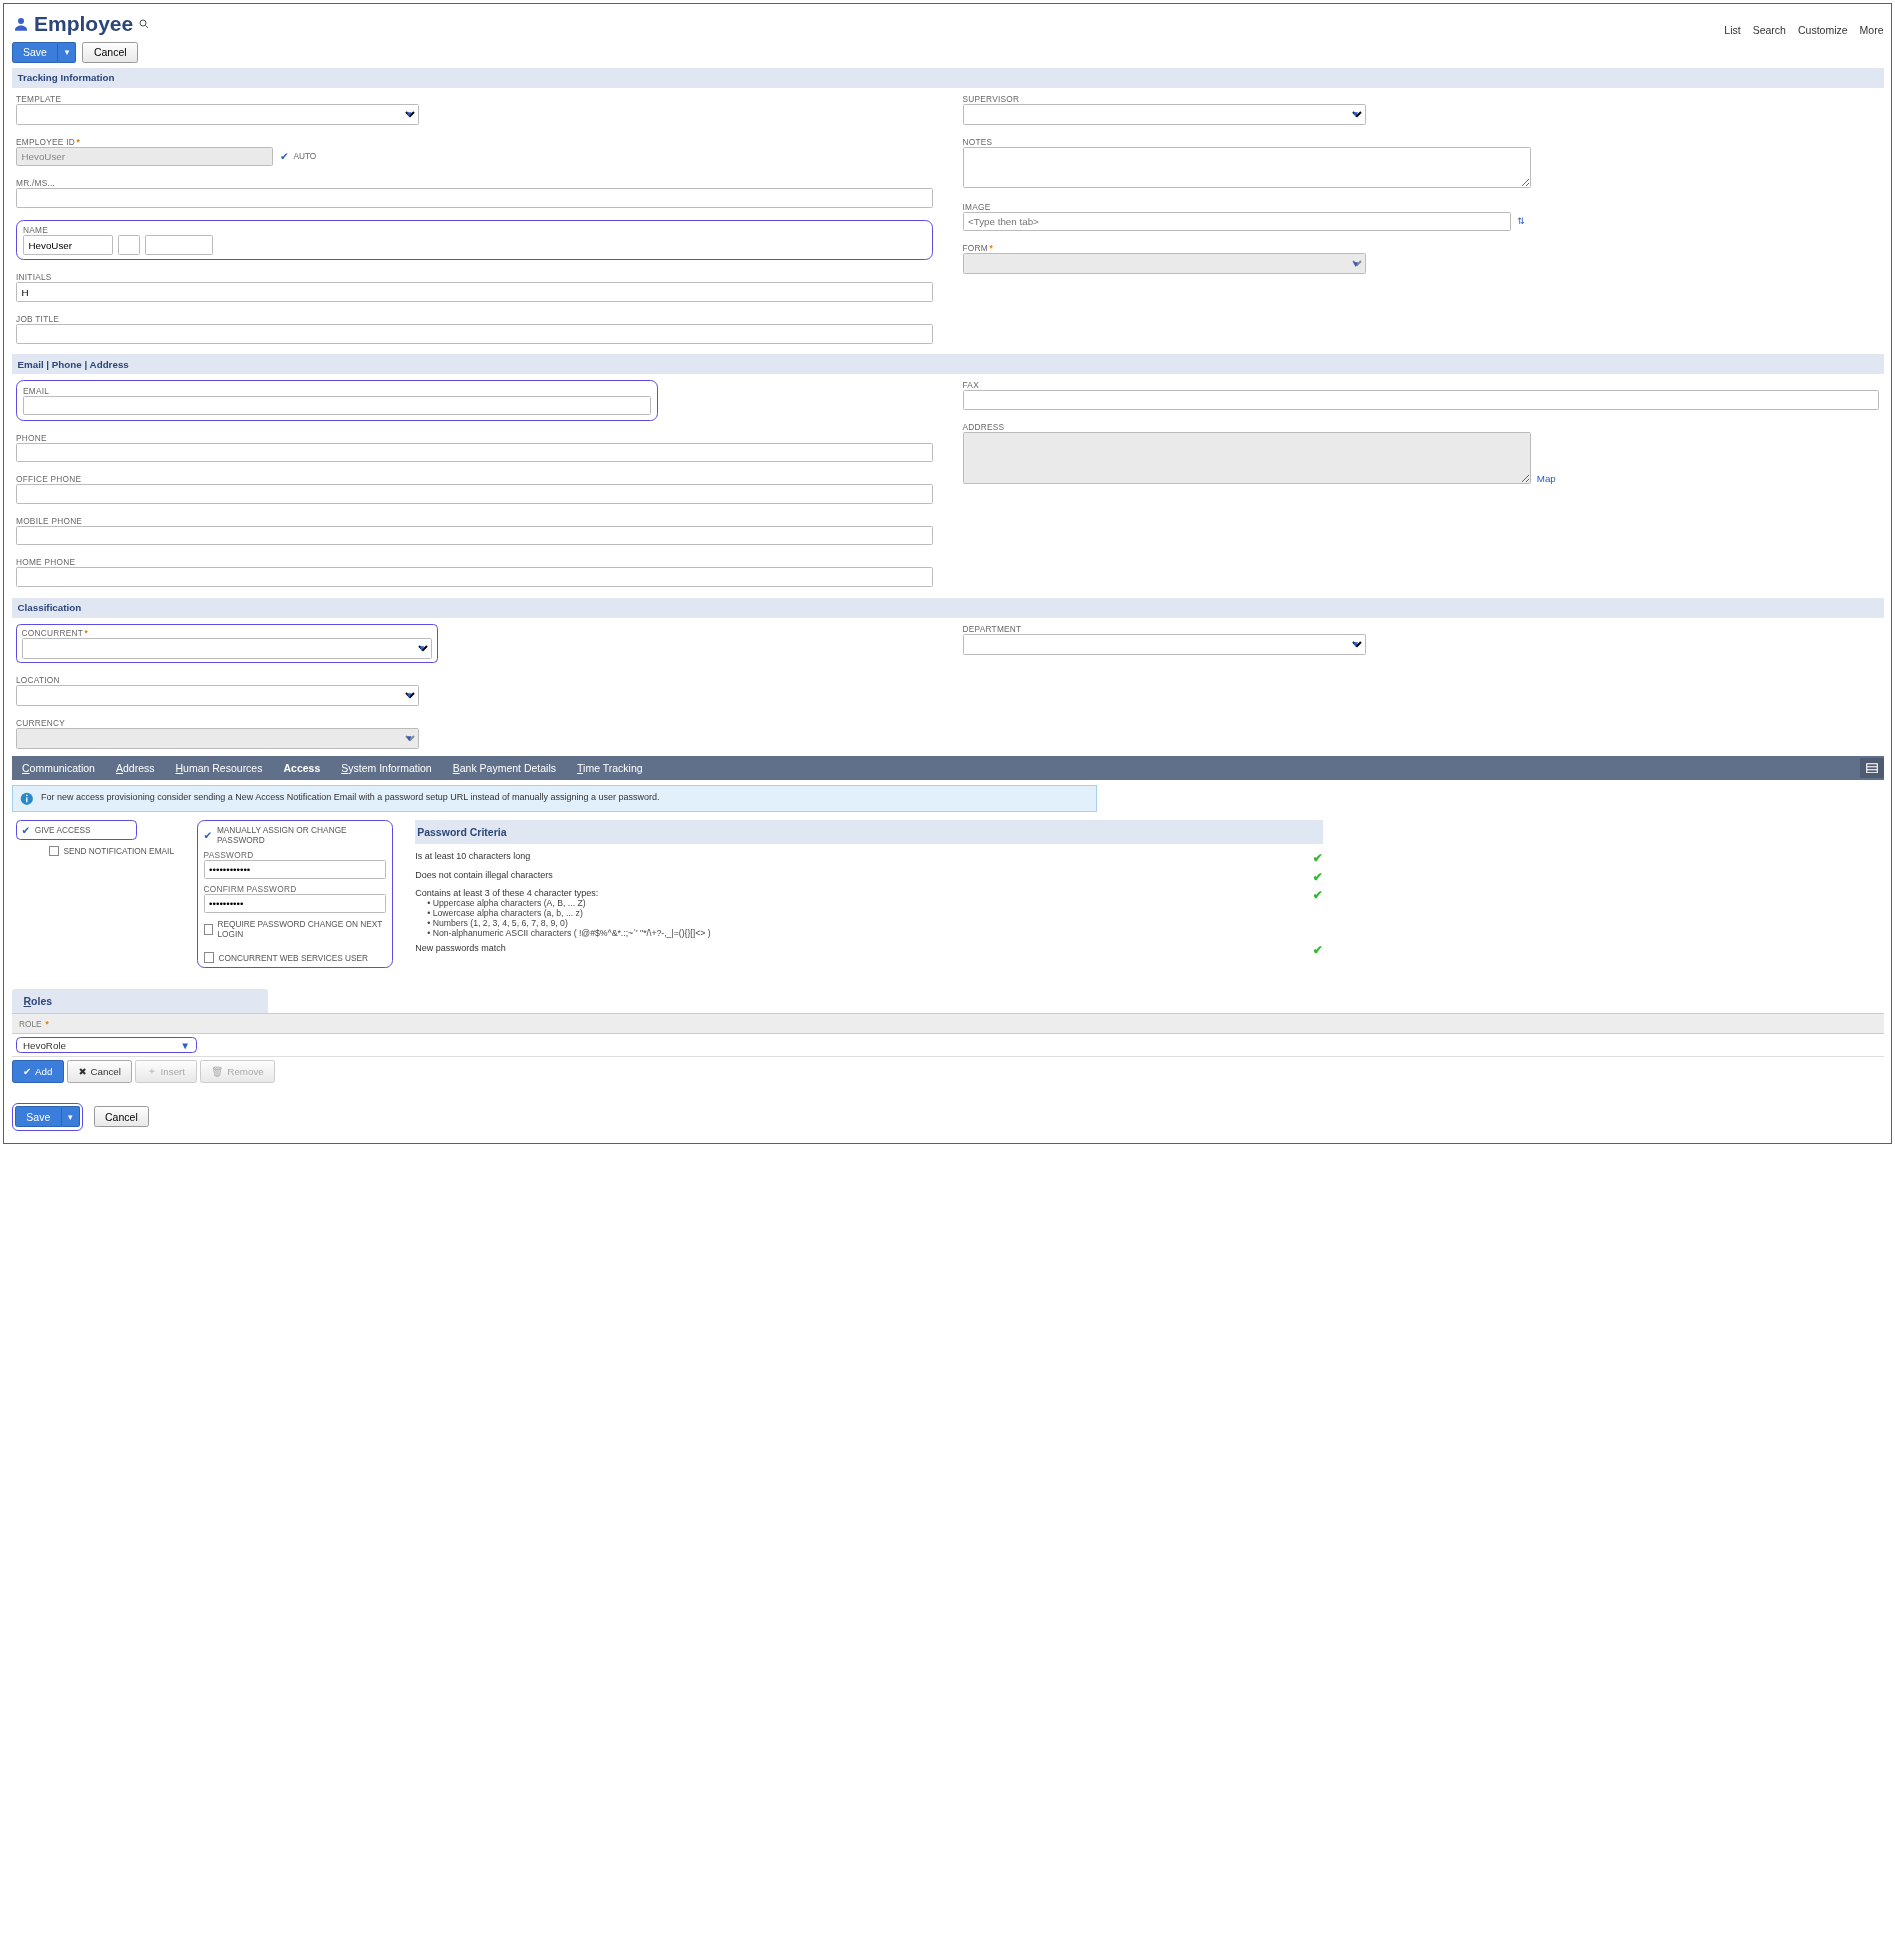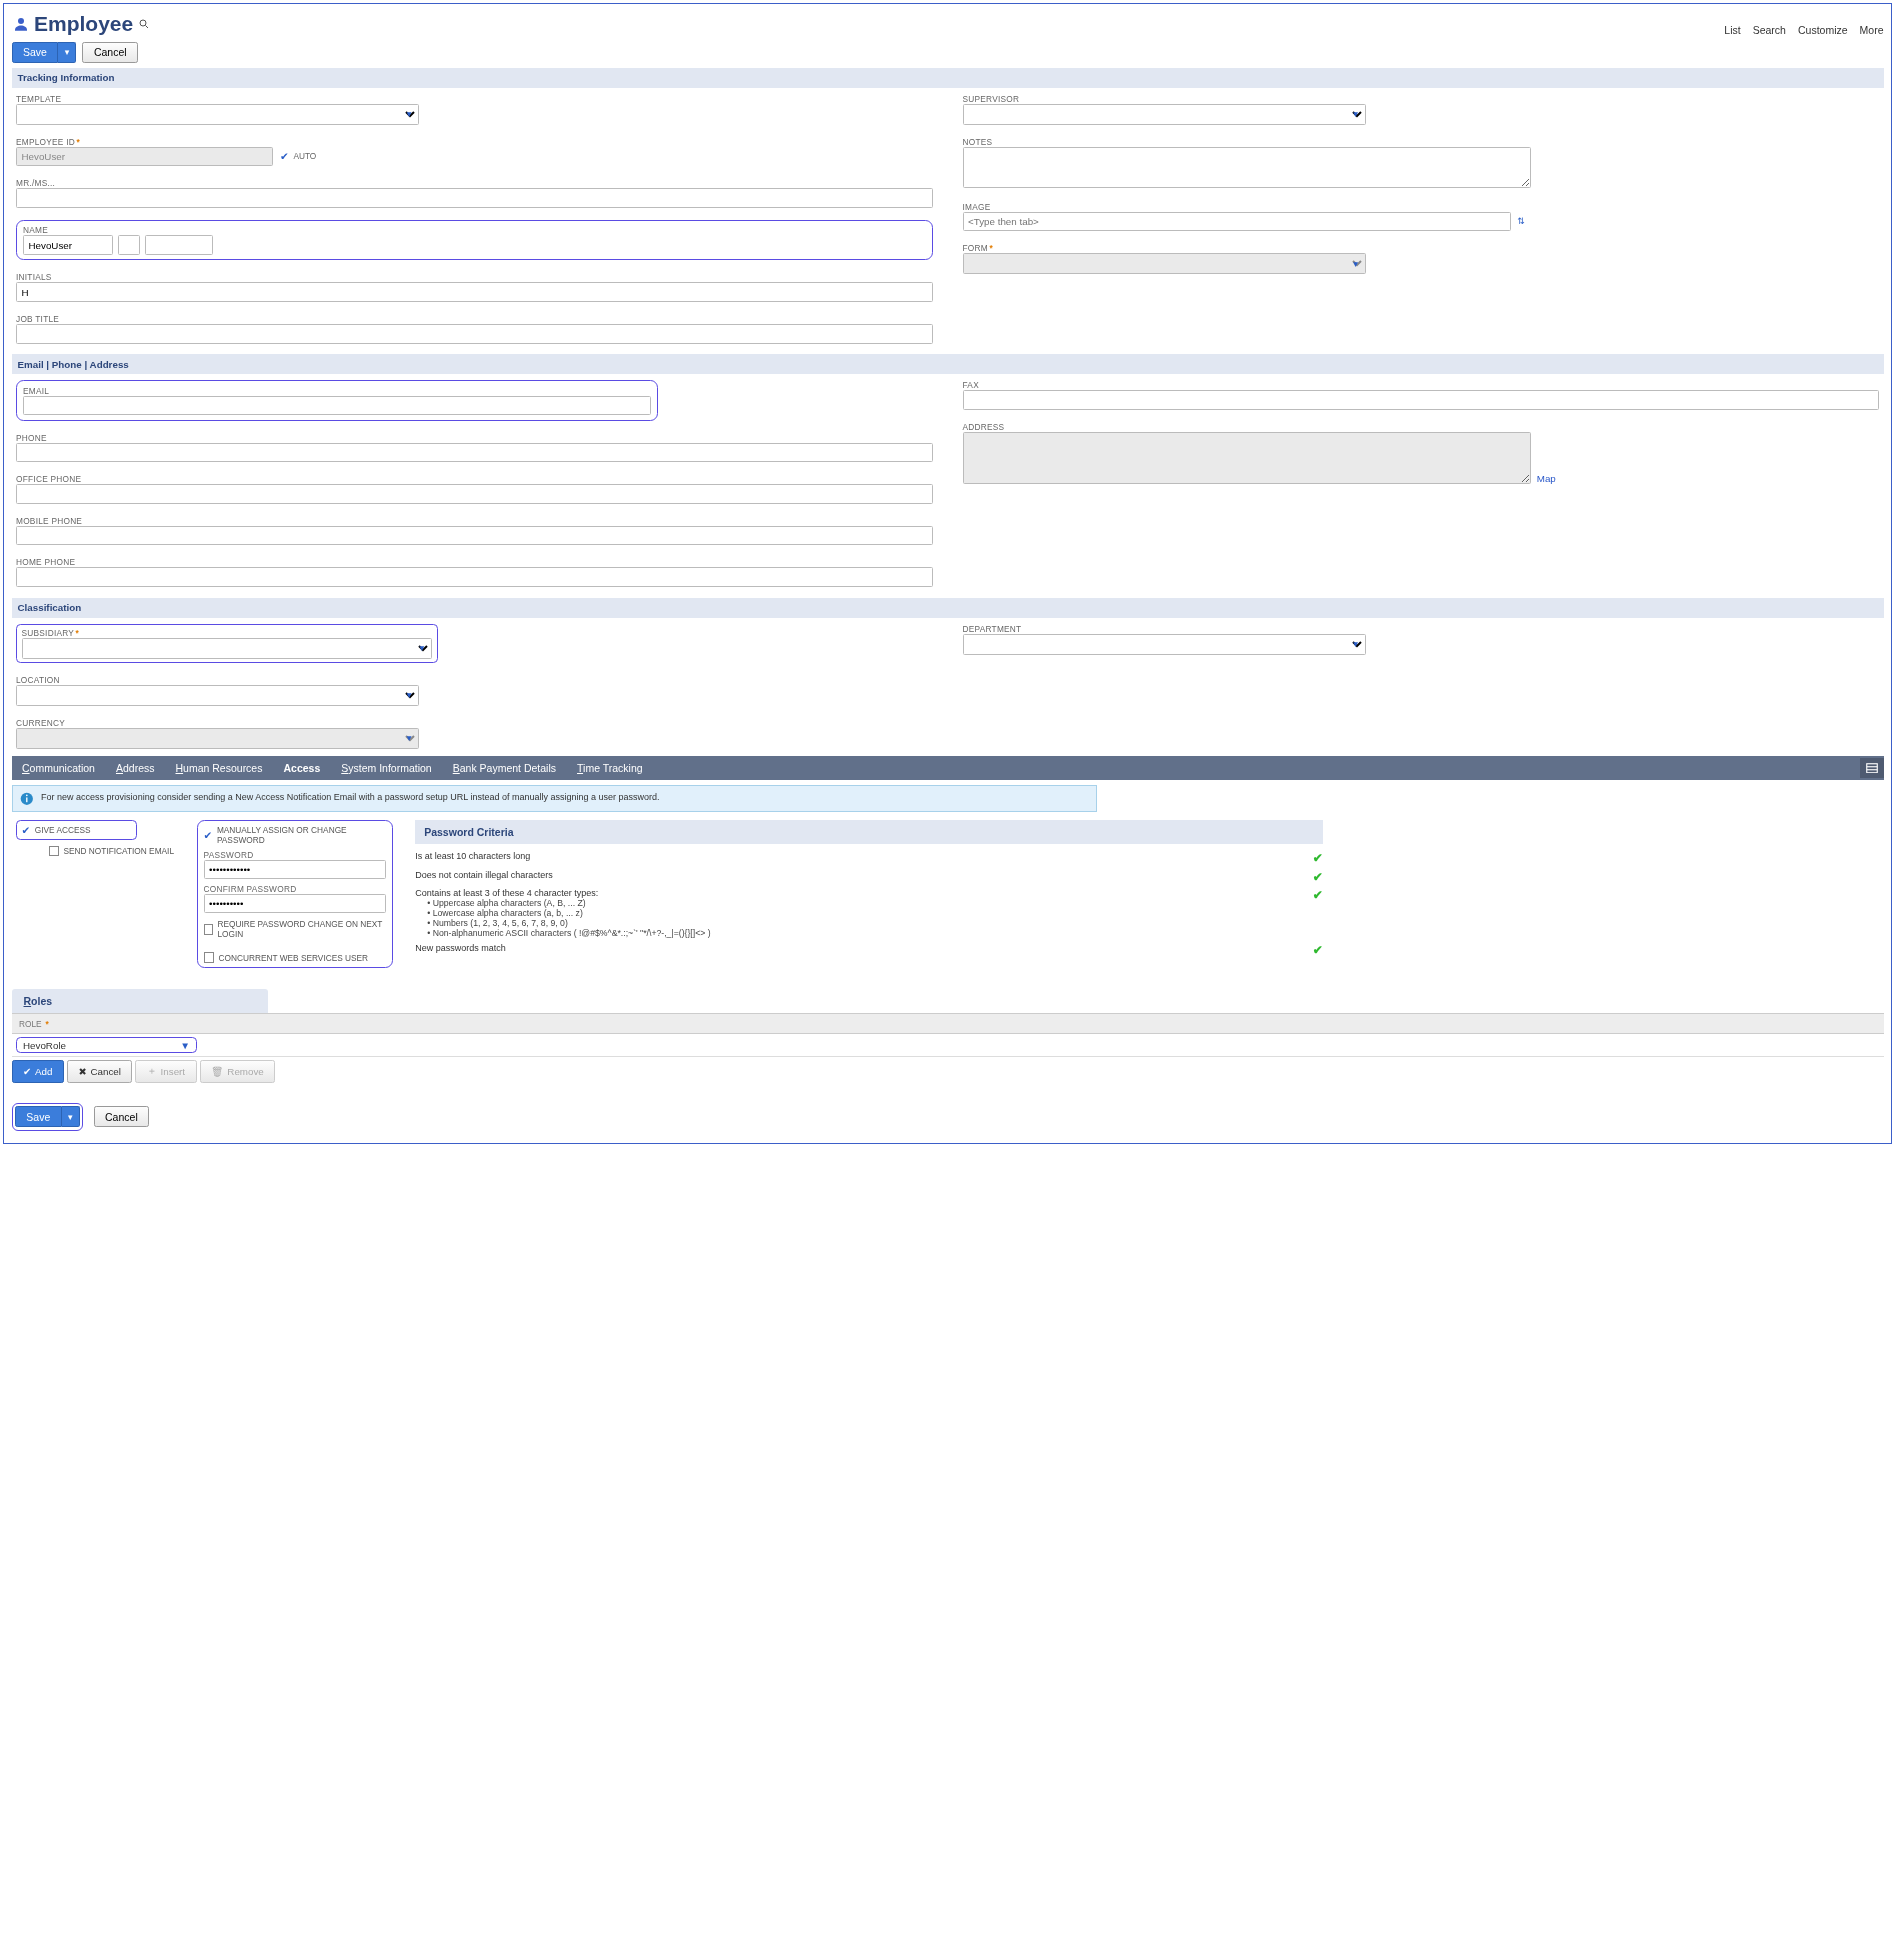--- a/index.html
+++ b/index.html
@@ -71,21 +71,21 @@
 
 .info-banner { display: flex; gap: 7.5px; background: #e1f0fb; border: 0.8px solid #a7d1ea; padding: 6px 7.5px; margin: 4.5px 0 7.5px; font-size: 9px; color: #333; width: 58%; }
 .info-icon { width: 13.6px; height: 13.6px; flex-shrink: 0; }
 
 .access-grid { display: grid; grid-template-columns: 158px 196px 1fr; gap: 0 22.6px; align-items: flex-start; padding: 0 4.5px; }
 .access-col { display: flex; flex-direction: column; gap: 6px; }
 .cb-group { display: flex; align-items: center; gap: 4.5px; font-size: 8.3px; color: #555; }
 .cb-box { width: 10.5px; height: 10.5px; border: 0.8px solid #888; display: inline-flex; align-items: center; justify-content: center; background: #fff; }
 
 .pw-criteria { }
-.criteria-title { background: #e1e7f2; color: #2c467a; font-weight: 700; padding: 6px 9px; font-size: 10.5px; width: 62%; }
+.criteria-title { background: #e1e7f2; color: #2c467a; font-weight: 700; padding: 6px 2px; font-size: 10.5px; width: 62%; }
 .criteria-list { display: flex; flex-direction: column; gap: 4.5px; margin-top: 7.5px; font-size: 9px; width: 62%; }
 .crit-row { display: flex; align-items: flex-start; justify-content: space-between; gap: 15px; }
 .crit-text { flex: 1; }
 .crit-sub { margin-left: 12px; font-size: 8.7px; color: #444; }
 .ok-icon { color: #2fb92f; font-size: 12px; font-weight: bold; }
 
 .roles-section { margin-top: 21px; }
 .roles-tab { display: inline-block; background: #e1e7f2; color: #2c467a; font-weight: 700; padding: 6px 12px; font-size: 10.5px; border-radius: 3px 3px 0 0; width: 256px; }
 .roles-u { text-decoration: underline; }
 .roles-header-row { background: #ededed; padding: 4.5px 7.5px; font-size: 8.3px; color: #777; border-top: 0.8px solid #ccc; border-bottom: 0.8px solid #ccc; }
@@ -244,21 +244,21 @@
           <a class="map-link">Map</a>
         </div>
       </div>
     </div>
   </div>
 
   <div class="section-header">Classification</div>
   <div class="form-grid">
     <div class="col">
       <div class="hl-small" style="width:46%;">
-        <div class="field-label"><span>SUBSIDIARY</span><span class="req">*</span></div>
+        <div class="field-label"><span>CONCURRENT</span><span class="req">*</span></div>
         <div class="select-wrap">
           <select></select>
           <span class="select-caret">▼</span>
         </div>
       </div>
       <div>
         <div class="field-label">LOCATION</div>
         <div class="select-wrap" style="width:44%;">
           <select></select>
           <span class="select-caret">▼</span>

